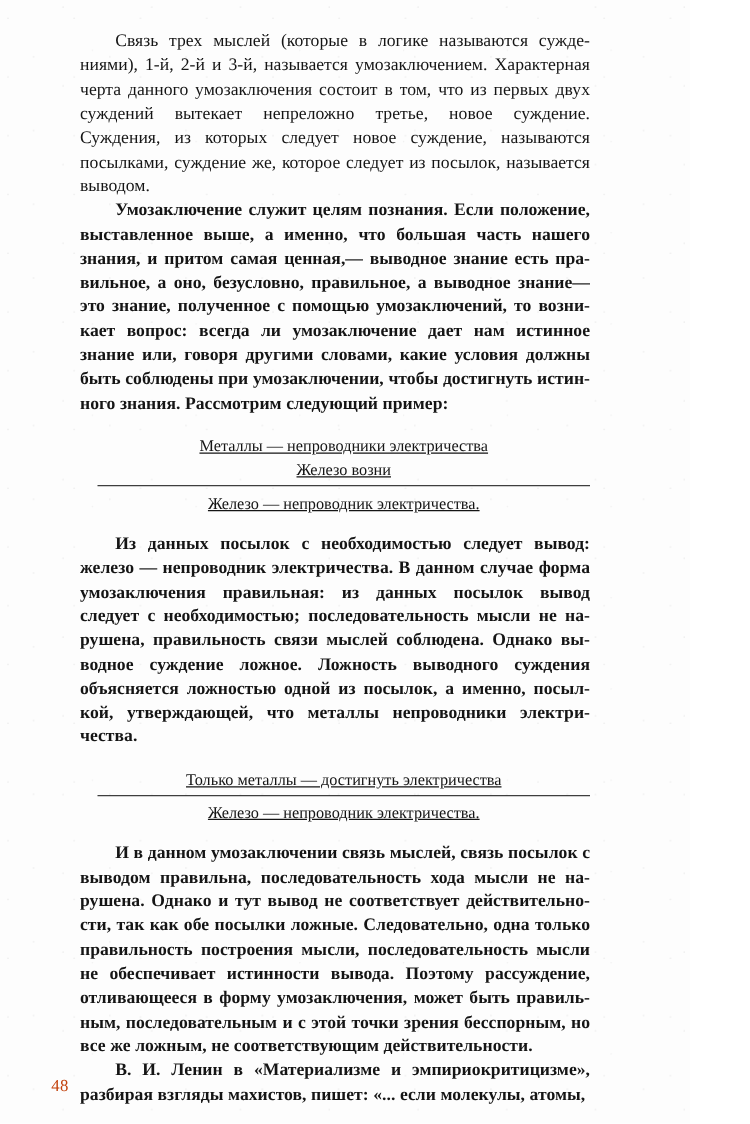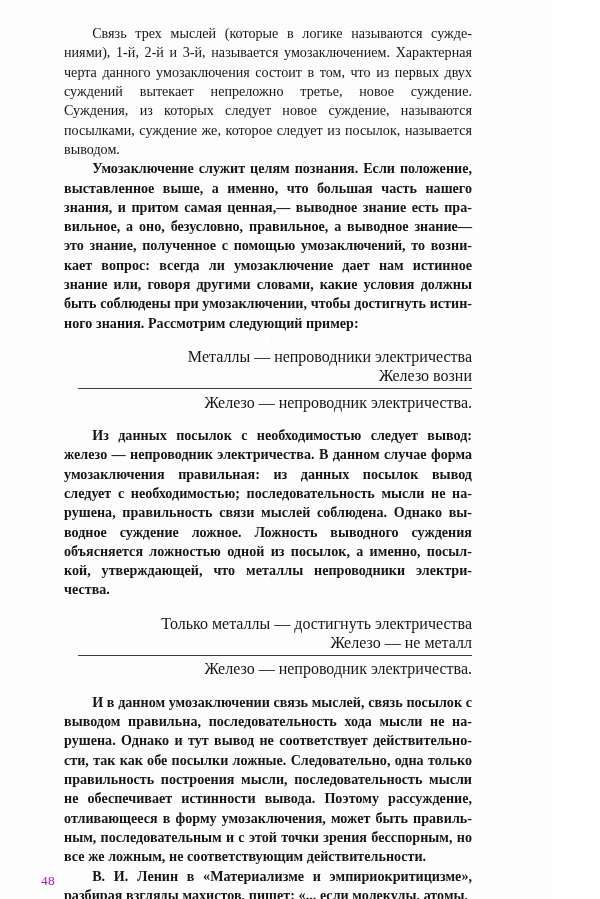--- a/index.html
+++ b/index.html
@@ -39,47 +39,48 @@
     text-indent: 2.0em;
     font-weight: bold;
   }
   
   .syllogism {
     margin: 0;
     padding: 0;
   }
   .syllogism .premise,
   .syllogism .conclusion {
-    font-size: 16px;
+    font-size: 13px;
     line-height: 19.32px;
-    text-align: right;
+    text-align: center;
     white-space: nowrap;
     margin: 0;
+    text-decoration: underline;
   }
   .syllogism .premises {
     padding-left: 14px;
   }
   .syllogism .rule {
     height: 0;
     border: 0;
     border-top: 1.4px solid #232323;
     margin: 2.5px 0 3.5px 14px;
     opacity: 0.88;
   }
   .syllogism .conclusion {
     padding-left: 14px;
   }
   .spacer-md { height: 14px; }
   .page-number {
     position: absolute;
     left: 41px;
-    bottom: 10px;
+    bottom: 22px;
     font-size: 13.4px;
     font-family: "Liberation Serif", "DejaVu Serif", serif;
-    color: #a21caf;
+    color: #c2410c;
     letter-spacing: 0.3px;
   }
   
   .scan-noise {
     position: absolute;
     inset: 0;
     pointer-events: none;
     opacity: 0.05;
     background-image:
       radial-gradient(circle at 12% 31%, #000 0.4px, transparent 0.9px),
@@ -114,21 +115,20 @@
     <div class="spacer-md"></div>
 
     <p class="para cont">Из данных посылок с необходимостью следует вывод: железо — непроводник электричества. В данном случае фор­ма умозаключения правильная: из данных посылок вывод следует с необходимостью; последовательность мысли не на­рушена, правильность связи мыслей соблюдена. Однако вы­водное суждение ложное. Ложность выводного суждения объясняется ложностью одной из посылок, а именно, посыл­кой, утверждающей, что металлы непроводники электри­чества.</p>
 
 
     <div class="spacer-md"></div>
 
     <div class="syllogism">
       <div class="premises">
         <div class="premise">Только металлы — достигнуть электричества</div>
-        <div class="premise">Железо — не металл</div>
       </div>
       <hr class="rule">
       <div class="conclusion">Железо — непроводник электричества.</div>
     </div>
 
     <div class="spacer-md"></div>
 
     <p class="para cont">И в данном умозаключении связь мыслей, связь посылок с выводом правильна, последовательность хода мысли не на­рушена. Однако и тут вывод не соответствует действительно­сти, так как обе посылки ложные. Следовательно, одна только правильность построения мысли, последовательность мысли не обеспечивает истинности вывода. Поэтому рассуждение, отливающееся в форму умозаключения, может быть правиль­ным, последовательным и с этой точки зрения бесспорным, но все же ложным, не соответствующим действительности.</p>
 
     <p class="para cont">В. И. Ленин в «Материализме и эмпириокритицизме», разбирая взгляды махистов, пишет: «... если молекулы, атомы,</p>

